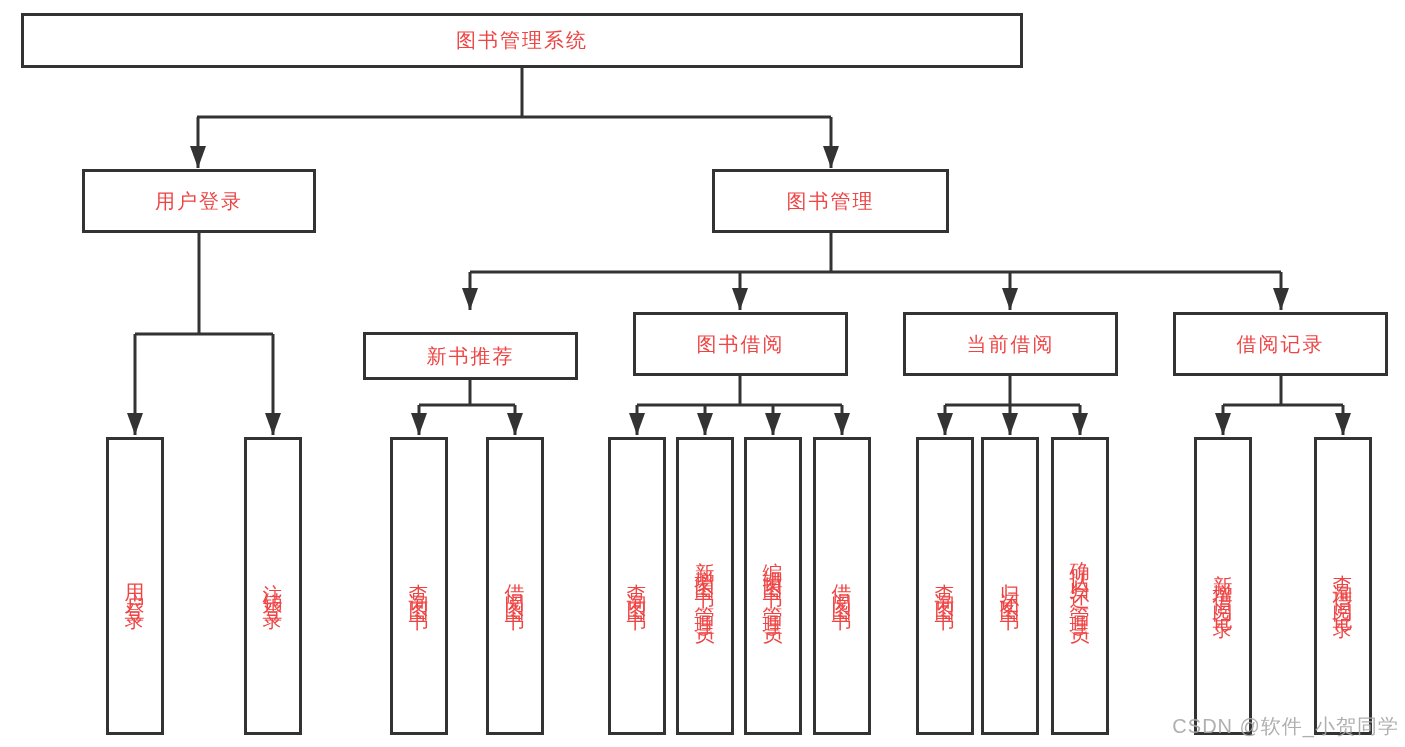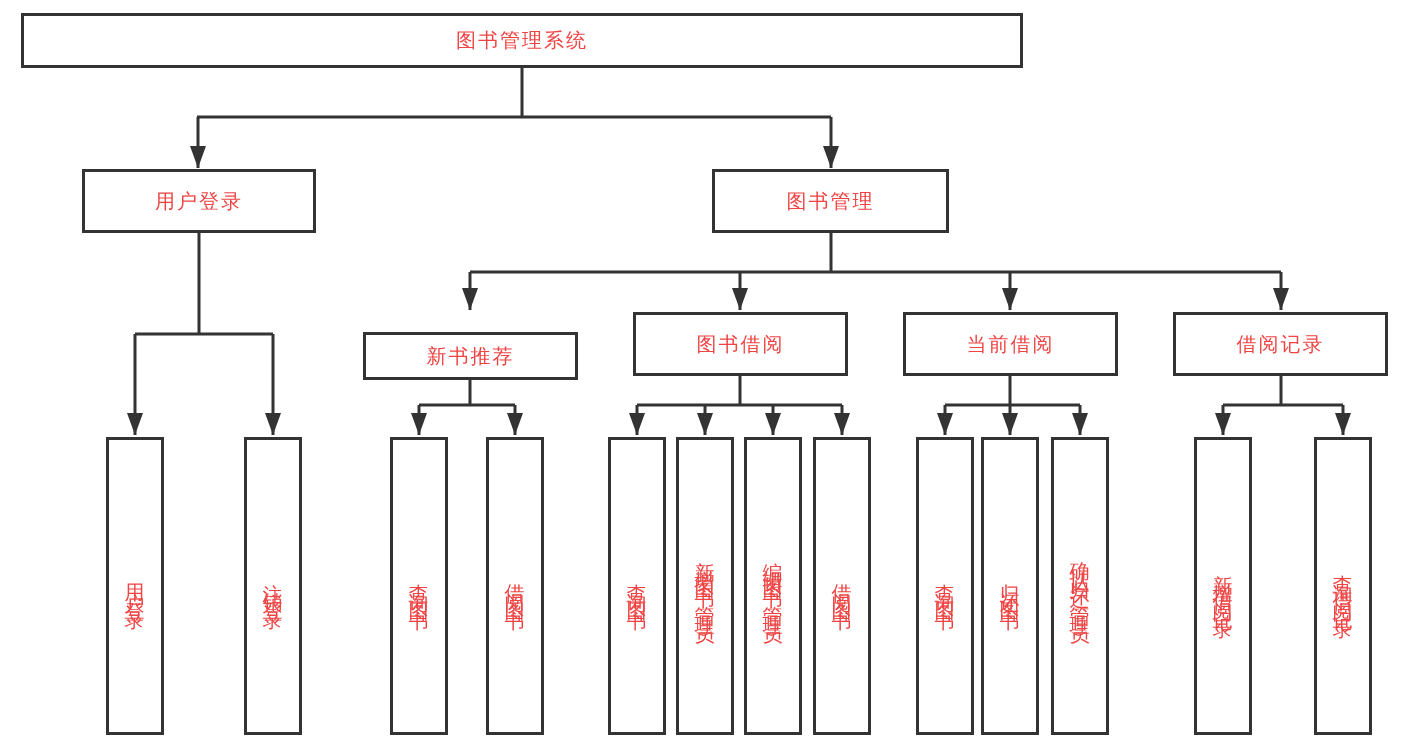--- a/index.html
+++ b/index.html
@@ -99,14 +99,15 @@
   <div class="node v" style="left:744px;top:437px;width:58px;height:298px;">编辑图书（管理员）</div>
   <div class="node v" style="left:813px;top:437px;width:58px;height:298px;">借阅图书</div>
 
   <div class="node v" style="left:916px;top:437px;width:58px;height:298px;">查询图书</div>
   <div class="node v" style="left:981px;top:437px;width:58px;height:298px;">归还图书</div>
   <div class="node v" style="left:1051px;top:437px;width:58px;height:298px;">确认归还（管理员）</div>
 
   <div class="node v" style="left:1194px;top:437px;width:58px;height:298px;">新增借阅记录</div>
   <div class="node v" style="left:1314px;top:437px;width:58px;height:298px;">查询借阅记录</div>
 
+  <div class="watermark">CSDN @软件_小贺同学</div>
 
 </div>
 
 </body></html>

